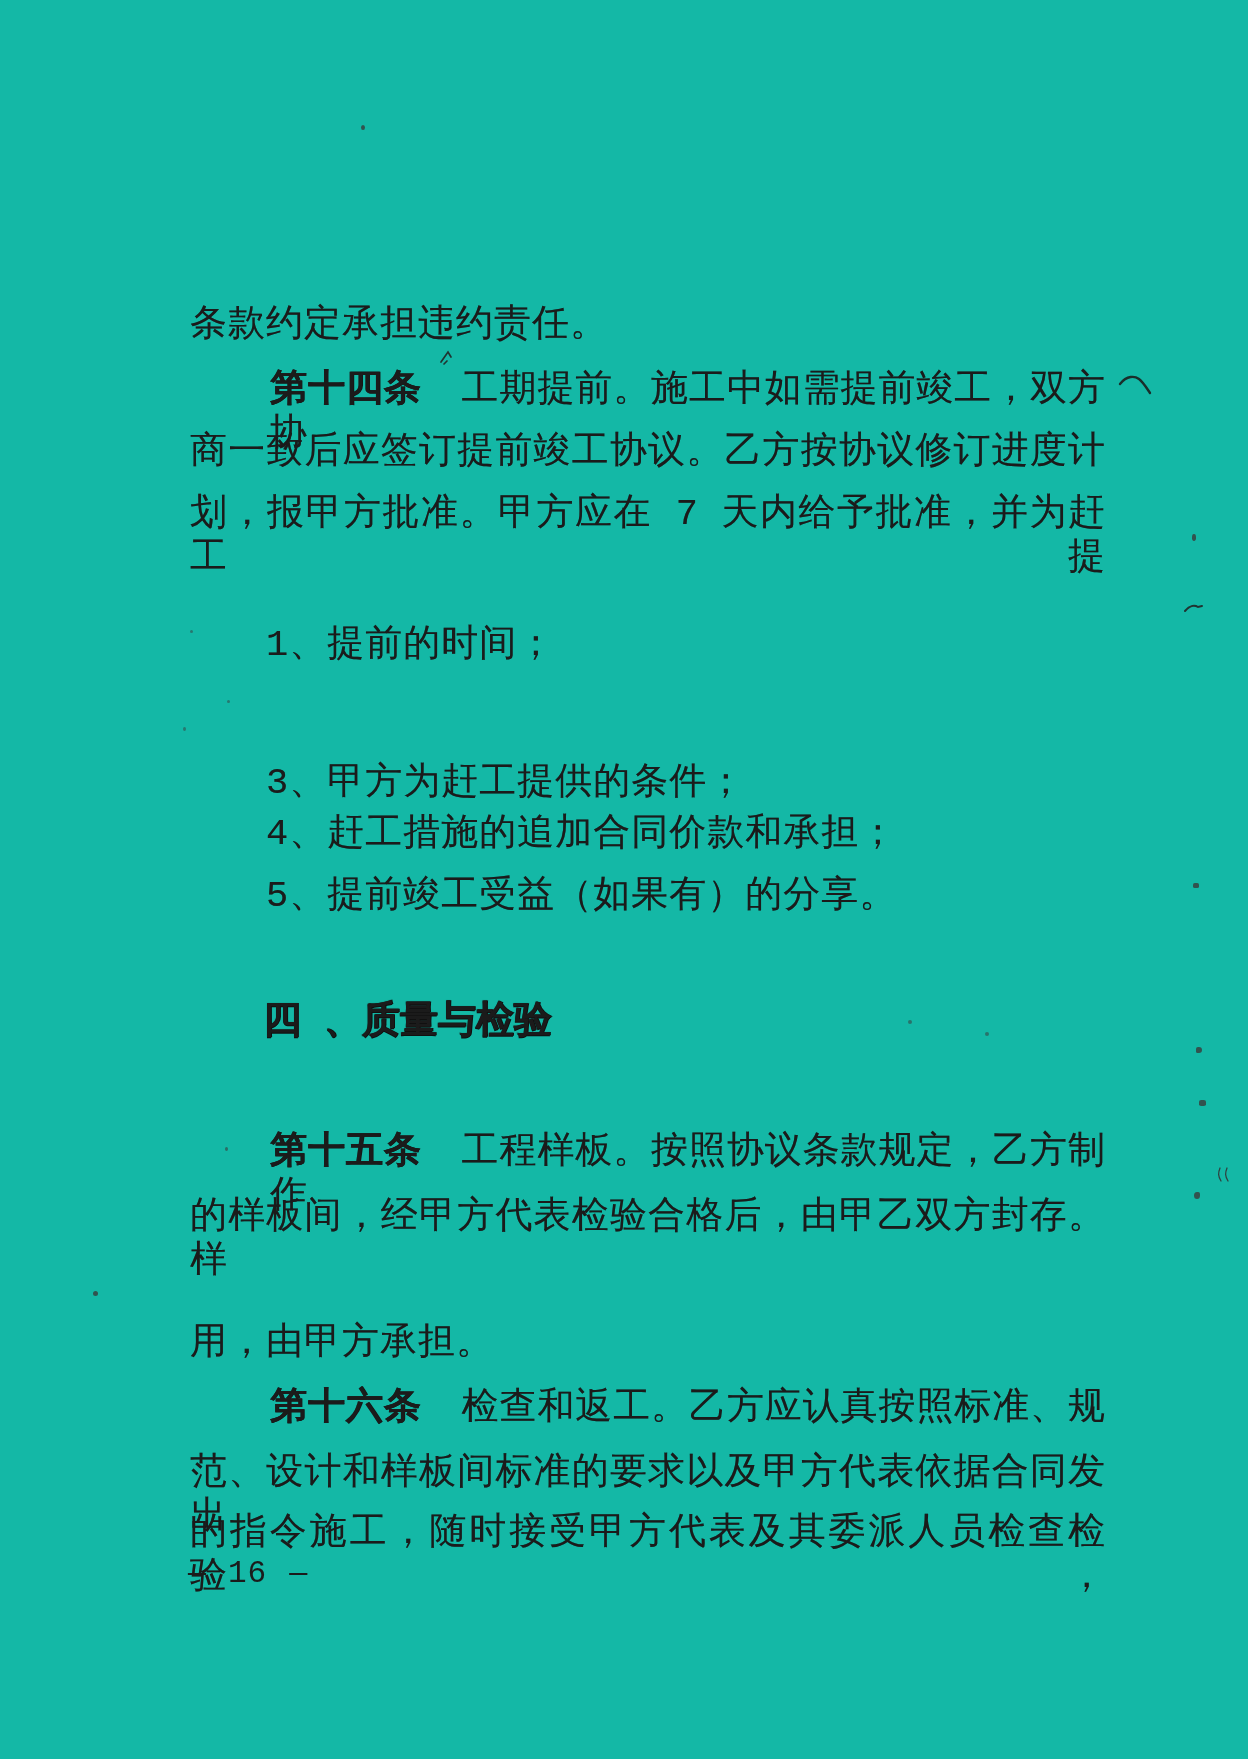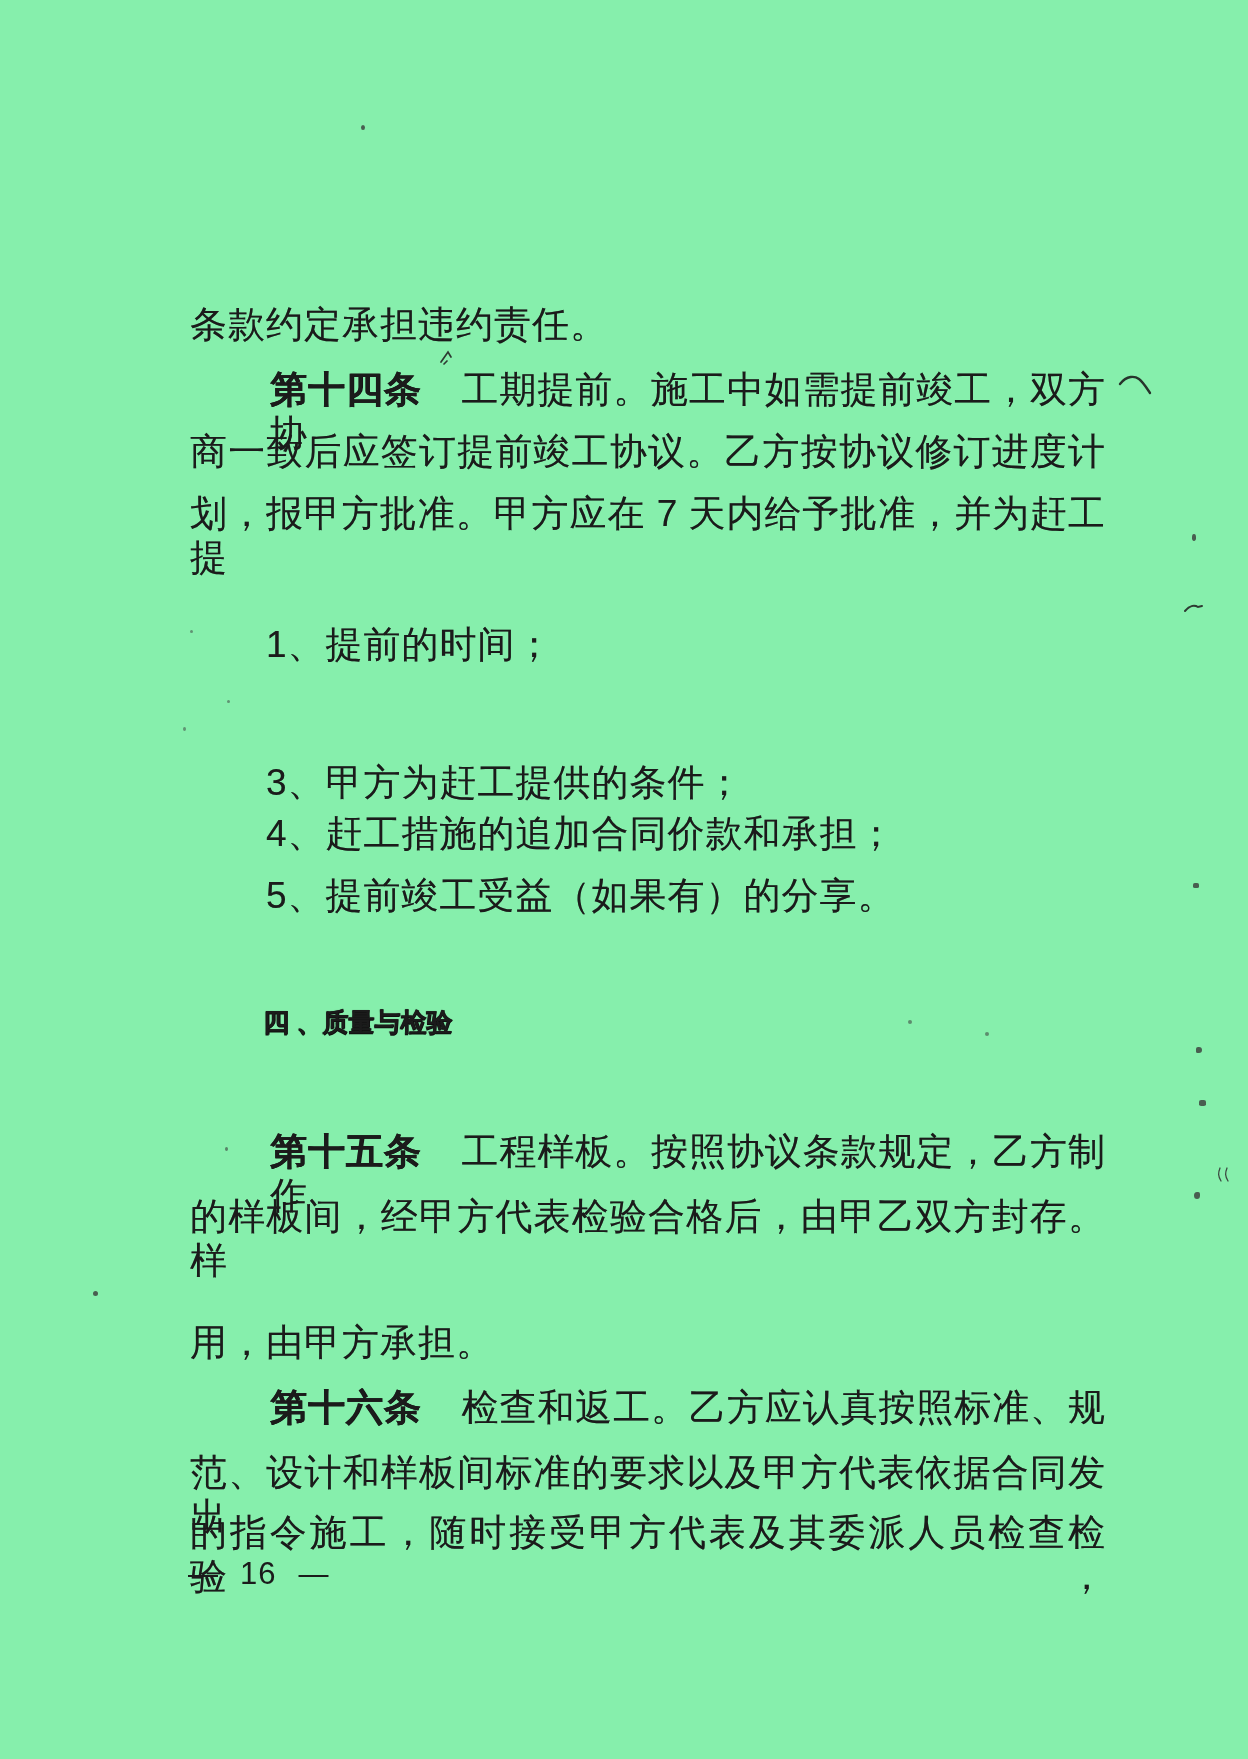--- a/index.html
+++ b/index.html
@@ -1,21 +1,21 @@
 <!DOCTYPE html>
 <html><head>
 <meta charset="utf-8">
 <style>
   html,body{margin:0;padding:0;background:#ffffff;}
   #page{
     position:relative;
     width:1248px;height:1759px;
-    background:#86efac;
+    background:#14b8a6;
     overflow:hidden;
-    font-family:Liberation Sans, sans-serif;
+    font-family:Liberation Mono, monospace;
     color:#1b1b1b;
   }
   .line{
     position:absolute;
     left:190px;
     font-size:37px;
     line-height:44px;
     letter-spacing:1px;
     white-space:nowrap;
     color:#1b1b1b;
@@ -31,21 +31,21 @@
   .ind{left:270px;}
   .ind.just{width:835px;}
   .list{left:266px;}
   .b{
     font-weight:700;
     text-shadow:0.6px 0 0 #151515, 0 0 0.6px rgba(20,20,20,0.5);
   }
   .title-gap{margin-right:40px;}
   .sec-head{
     left:263px;
-    font-size:26px;
+    font-size:38px;
     font-weight:700;
     letter-spacing:0;
     text-shadow:0.9px 0 0 #101010, 0 0.5px 0 #101010, 0 0 1px rgba(0,0,0,0.4);
   }
   .footer{
     position:absolute;
     left:188px;top:1556px;
     font-size:30px;
     color:#1b1b1b;
     display:flex;

